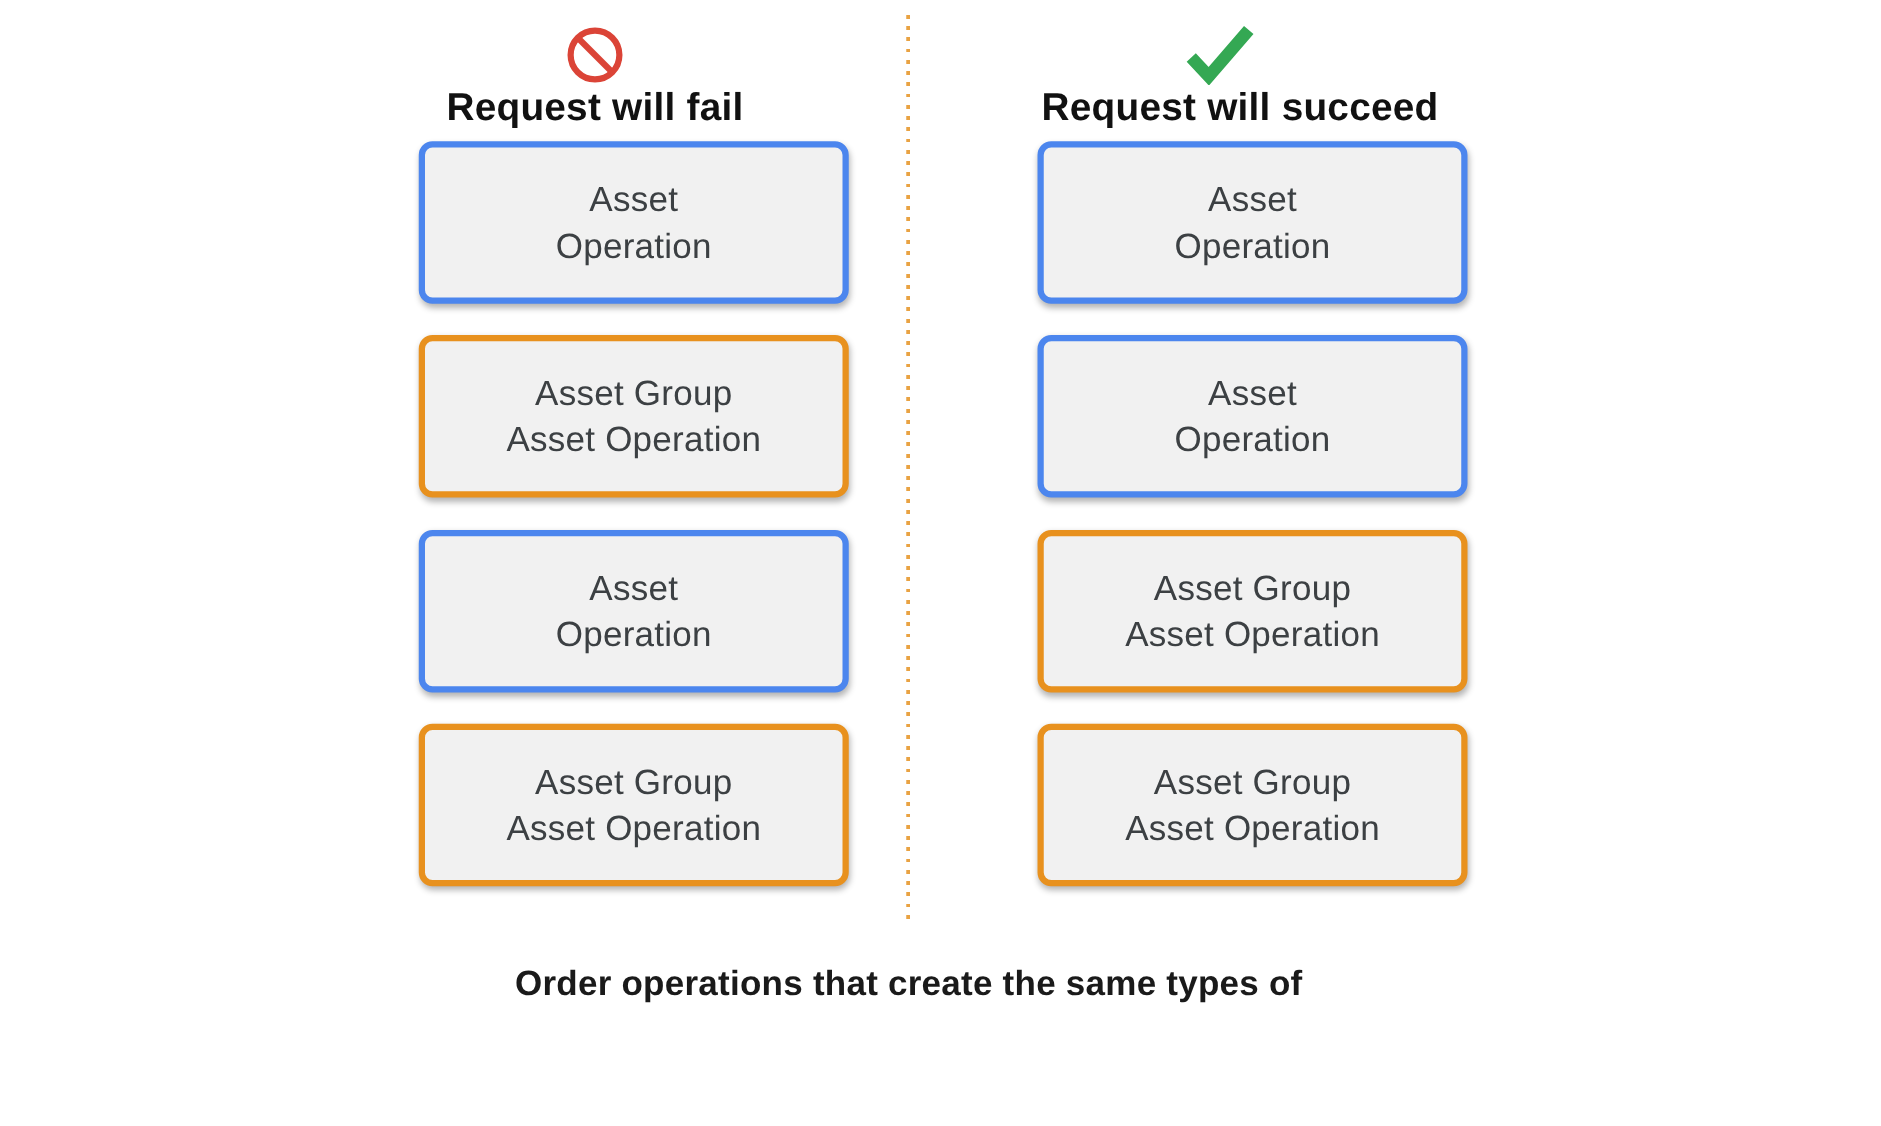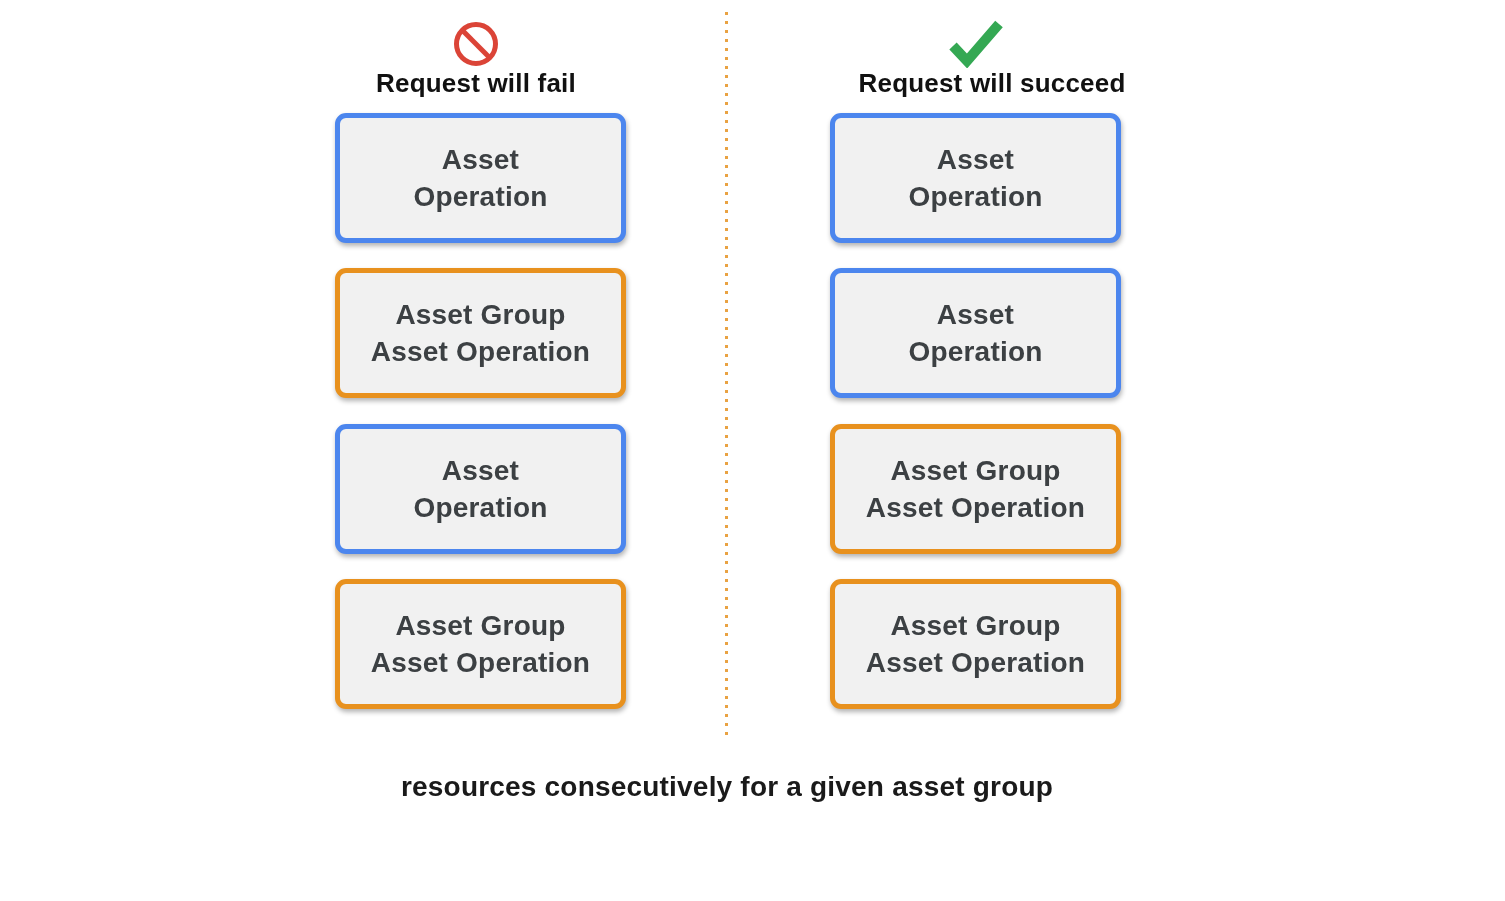--- a/index.html
+++ b/index.html
@@ -14,53 +14,53 @@
     height: 901px;
     background: #ffffff;
     overflow: hidden;
   }
 
   
   .col-header {
     position: absolute;
     width: 400px;
     text-align: center;
-    font-size: 26px;
+    font-size: 31px;
     font-weight: bold;
     color: #111111;
     letter-spacing: 0.2px;
   }
   .col-header.fail    { left: 276px; top: 68px; }
   .col-header.succeed { left: 792px; top: 68px; }
 
   
   .icon-wrap {
     position: absolute;
   }
   .icon-wrap.fail-icon    { left: 453px; top: 21px; width: 46px; height: 46px; }
   .icon-wrap.succeed-icon { left: 944px; top: 18px; width: 60px; height: 50px; }
   .icon-wrap svg { display: block; }
 
   
   .op-box {
     position: absolute;
-    width: 291px;
+    width: 344px;
     height: 130px;
     box-sizing: border-box;
     background: #F1F1F1;
     border-radius: 11px;
     border: 5px solid transparent;
     box-shadow: 1px 3px 5px rgba(0,0,0,0.30);
     display: flex;
     flex-direction: column;
     align-items: center;
     justify-content: center;
     text-align: center;
     font-size: 28px;
-    font-weight: bold;
+    font-weight: normal;
     color: #3C4043;
     line-height: 37px;
     letter-spacing: 0.2px;
   }
   .op-box.blue   { border-color: #4C86EE; }
   .op-box.orange { border-color: #E8911E; text-align: right; }
 
   .col-left  .op-box { left: 335px; }
   .col-right .op-box { left: 830px; }
   .row-0 { top: 113px; }
@@ -153,16 +153,16 @@
       <span>Asset Group</span>
       <span>Asset Operation</span>
     </div>
     <div class="op-box orange row-3">
       <span>Asset Group</span>
       <span>Asset Operation</span>
     </div>
   </div>
 
   <div class="caption">
-    <span>resources consecutively for a given asset group</span>
+    <span>Order operations that create the same types of</span>
   </div>
 
 </div>
 
 </body></html>

